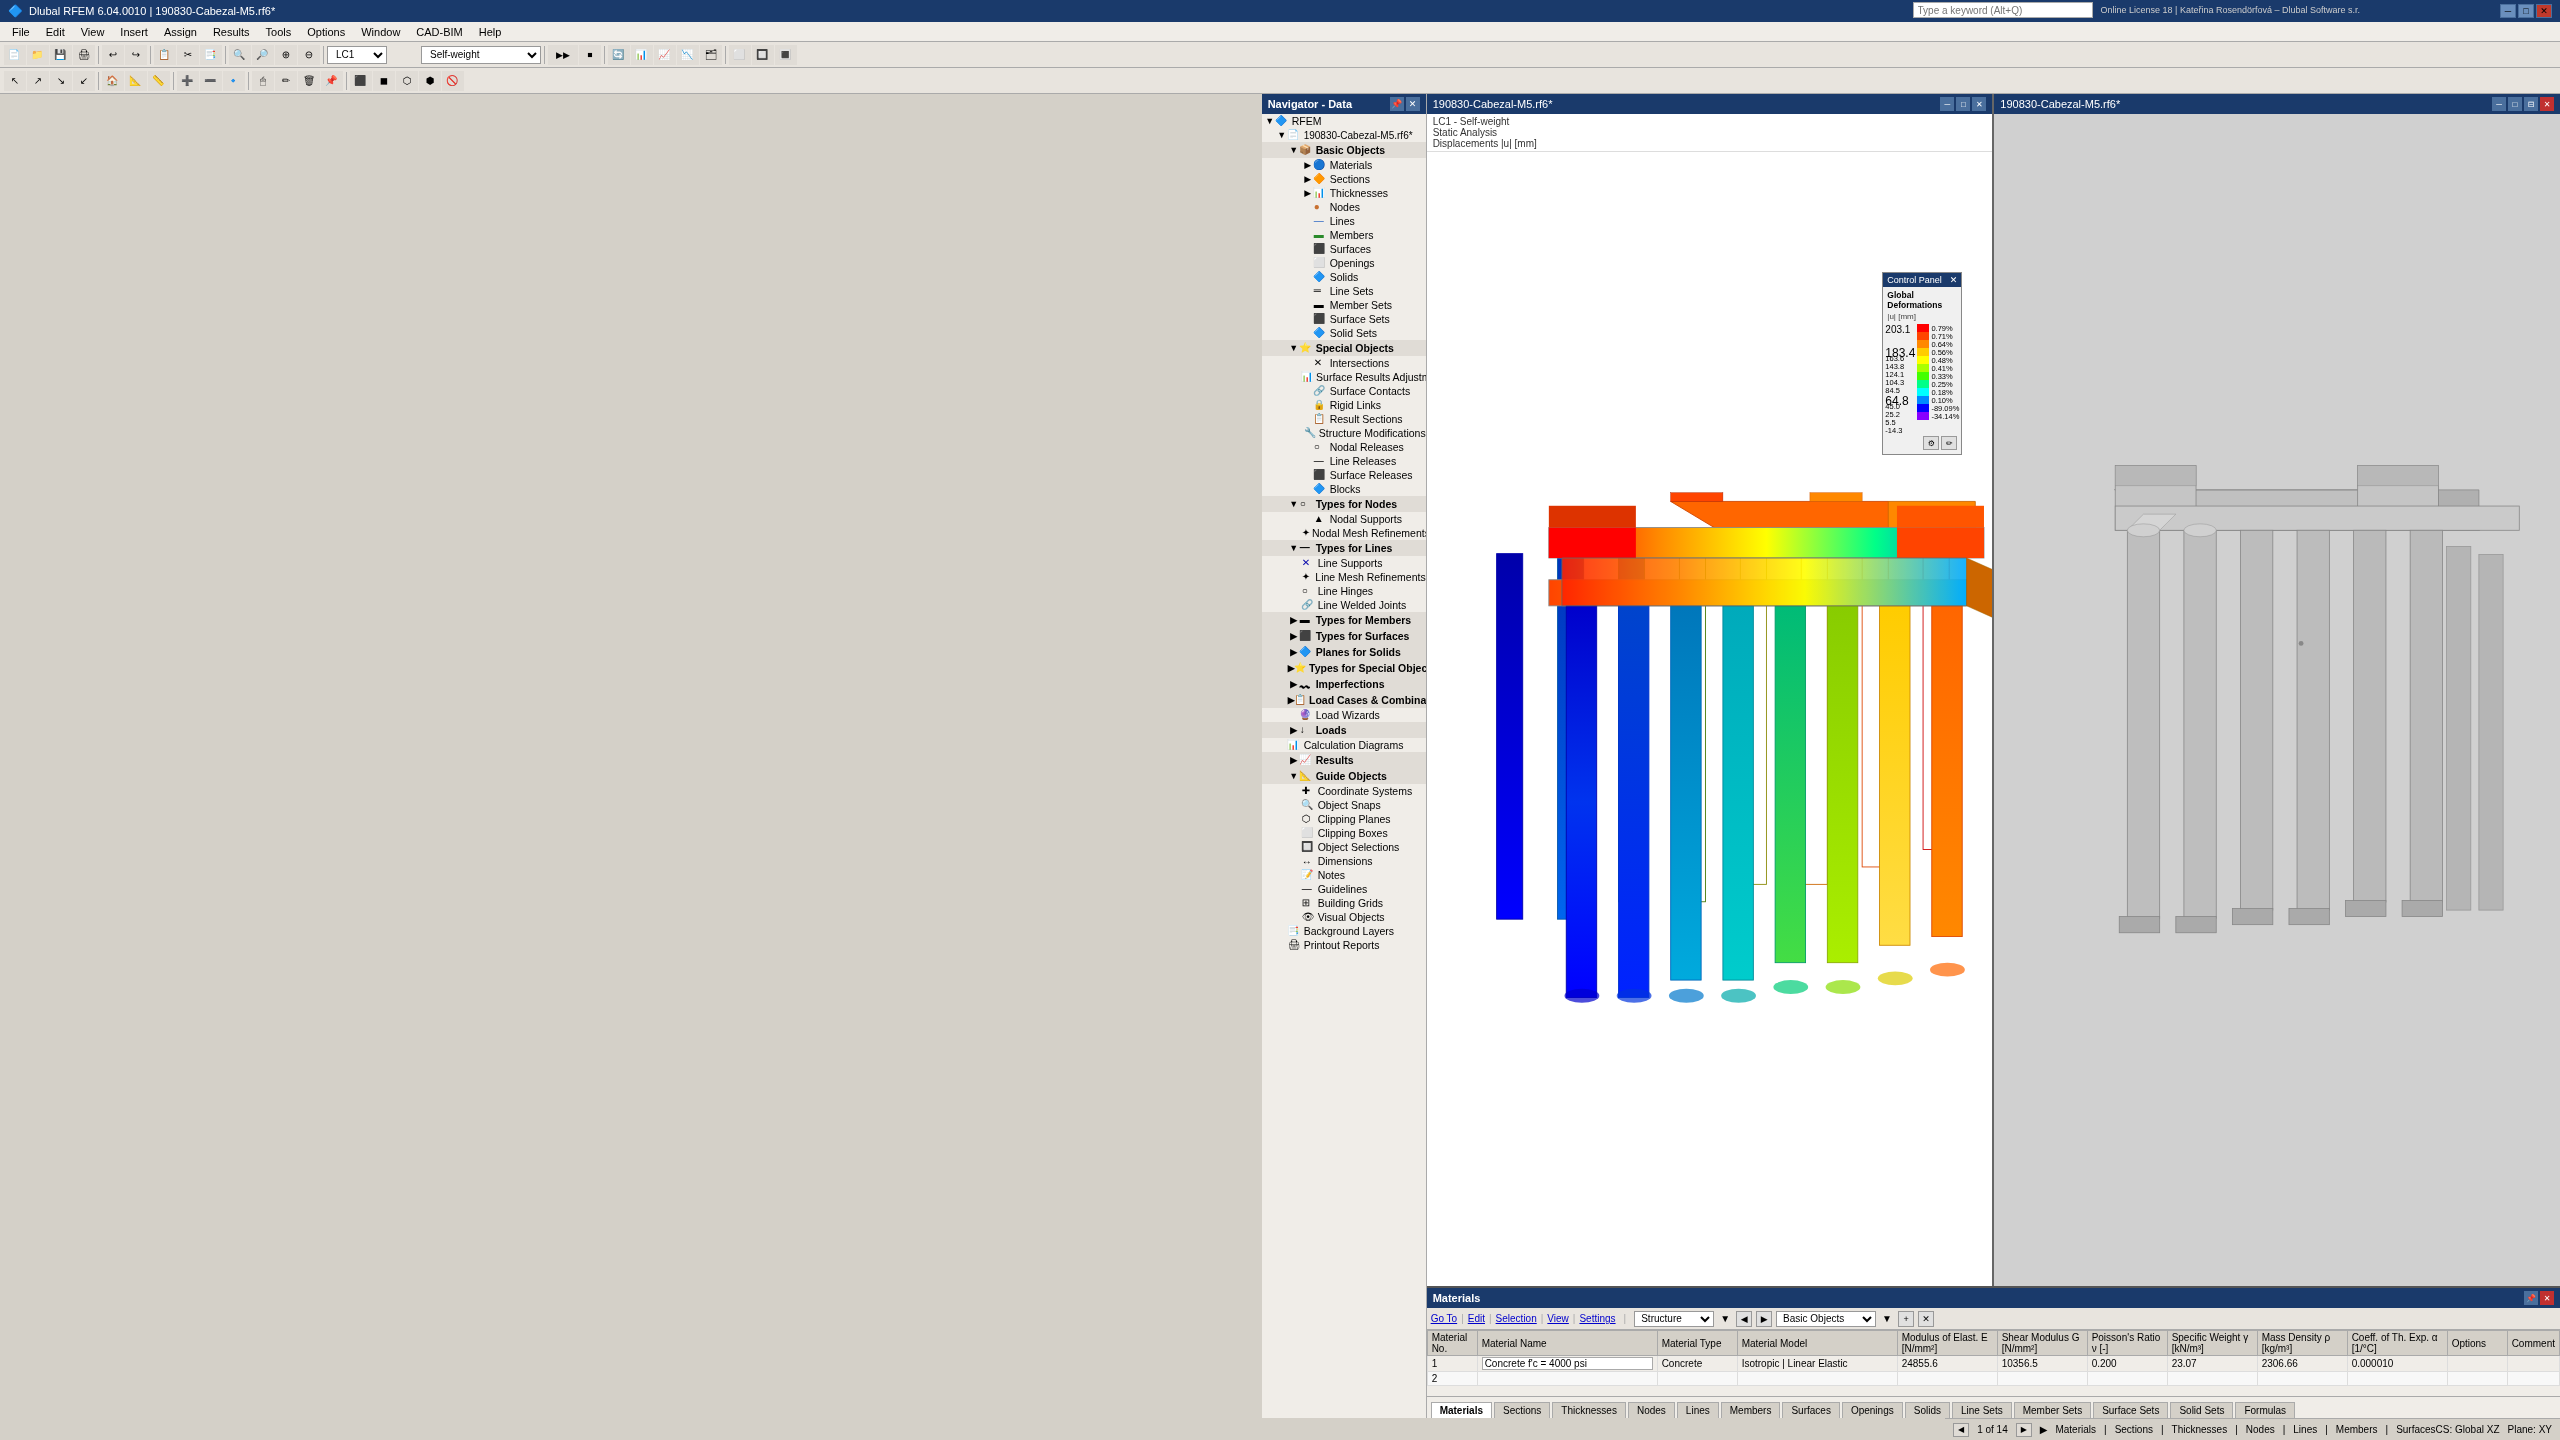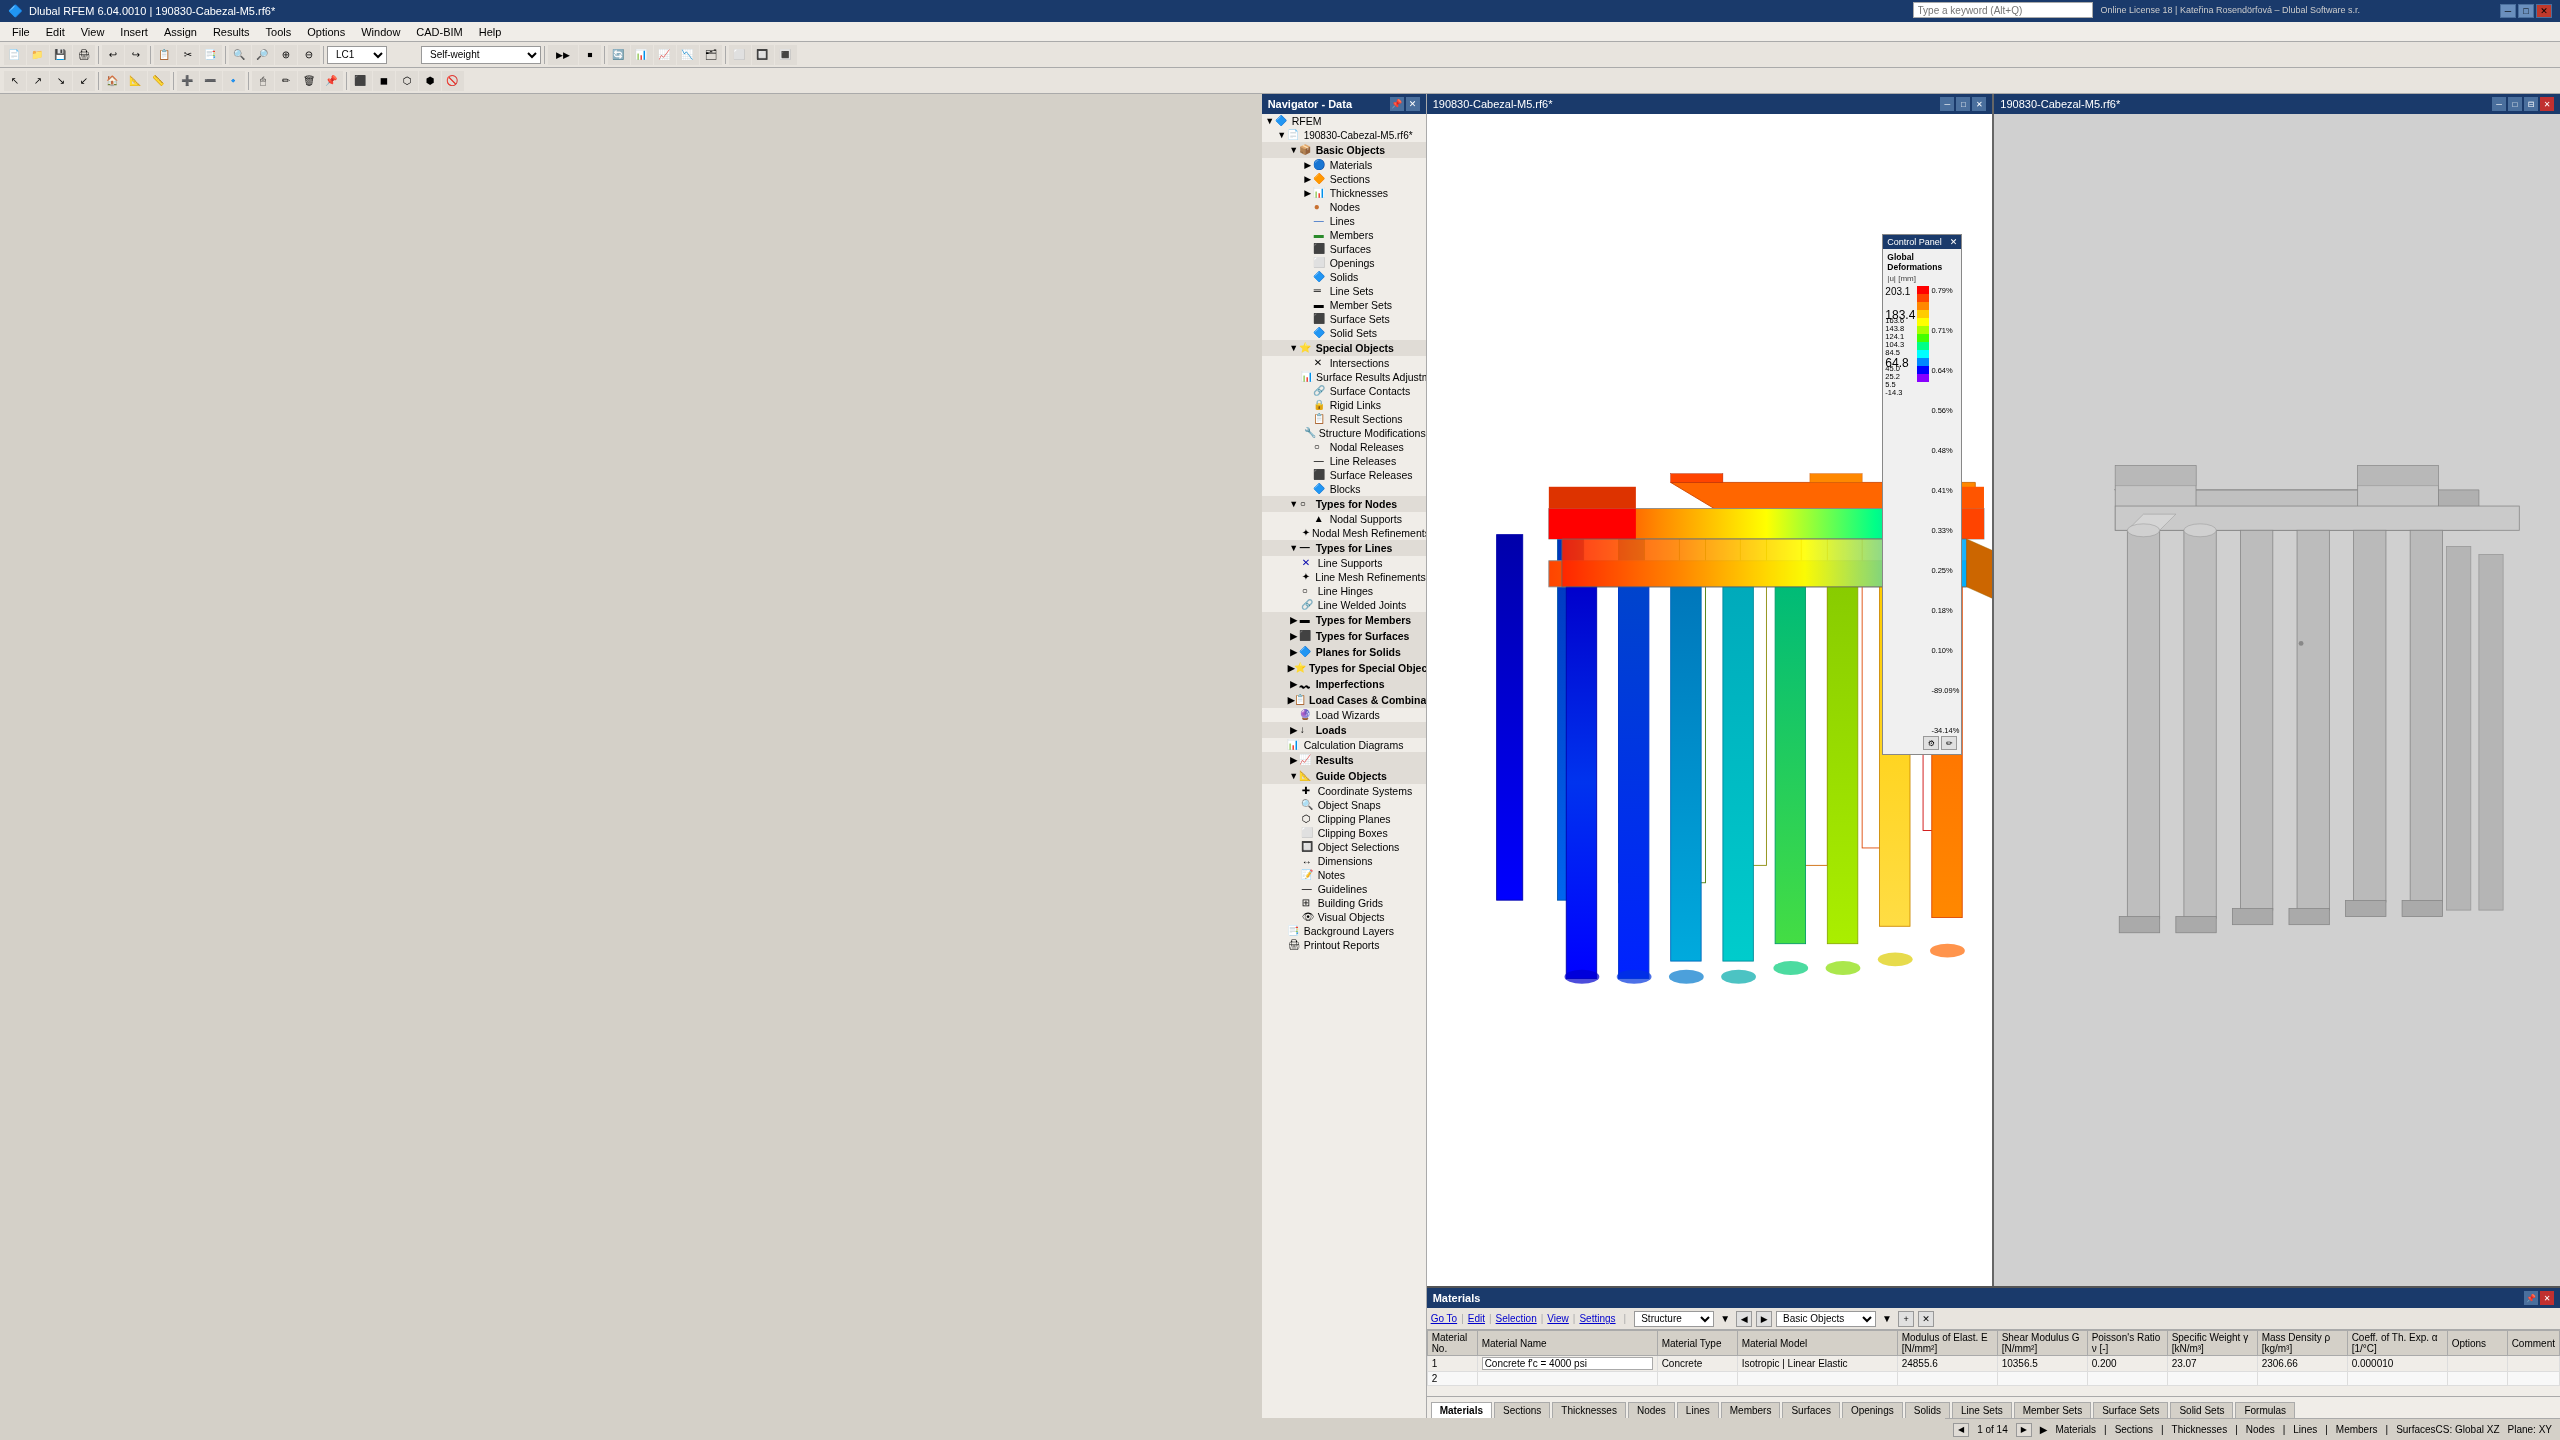--- a/index.html
+++ b/index.html
@@ -53,21 +53,21 @@
     
     .control-panel { position: absolute; right: 30px; top: 120px; background: #f0f0f0; border: 1px solid #888; width: 80px; z-index: 10; font-size: 9px; }
     .cp-title { background: #1a3a6b; color: #fff; padding: 2px 4px; font-size: 9px; display: flex; justify-content: space-between; }
     .cp-close { cursor: pointer; }
     .cp-content { padding: 2px; }
     .cp-subtitle { font-size: 8.5px; font-weight: bold; padding: 1px 2px; }
     .cp-subtitle2 { font-size: 8px; padding: 1px 2px; color: #444; }
     .color-bar-labels { display: flex; flex-direction: column; font-size: 8px; padding-right: 2px; }
     .color-bar-colors { width: 20px; display: flex; flex-direction: column; }
     .color-row { height: 8px; }
-    .color-bar-values { display: flex; flex-direction: column; font-size: 8px; padding-left: 2px; gap: 32px; }
+    .color-bar-values { display: flex; flex-direction: column; font-size: 8px; padding-left: 2px; }
     
     .cp-footer { display: flex; justify-content: flex-end; padding: 2px; gap: 2px; }
     .cp-btn { width: 16px; height: 14px; background: #e0e0e0; border: 1px solid #999; font-size: 8px; cursor: pointer; display: flex; align-items: center; justify-content: center; }
     .materials-header { background: #1a3a6b; color: #fff; height: 20px; display: flex; align-items: center; padding: 0 6px; font-size: 11px; font-weight: bold; justify-content: space-between; }
     .materials-toolbar { background: #e8e4de; height: 22px; display: flex; align-items: center; padding: 0 4px; gap: 4px; border-bottom: 1px solid #aaa; font-size: 10px; }
     
     .mat-toolbar-combo { height: 16px; font-size: 10px; background: #fff; border: 1px solid #999; padding: 0 2px; }
     
     .mat-table { width: 100%; border-collapse: collapse; font-size: 10px; }
     .mat-table th { background: #d4d0c8; border: 1px solid #aaa; padding: 1px 4px; text-align: left; font-size: 10px; font-weight: normal; }
@@ -495,20 +495,25 @@
       <div style="display:flex; flex:1; overflow:hidden;">
 
         <div class="viewport-left" style="flex:1; position:relative; display:flex; flex-direction:column; background:#fff; border-right:2px solid #666;">
           <div class="viewport-title">
             <span>190830-Cabezal-M5.rf6*</span>
             <div class="viewport-title-btns">
               <button class="viewport-title-btn">─</button>
               <button class="viewport-title-btn">□</button>
               <button class="viewport-title-btn">✕</button>
             </div>
+          </div>
+          <div class="viewport-info">
+            <div>LC1 - Self-weight</div>
+            <div>Static Analysis</div>
+            <div>Displacements |u| [mm]</div>
           </div>
 
           <div style="flex:1; position:relative; overflow:hidden;">
             <svg width="100%" height="100%" viewBox="0 0 650 660" style="background:#fff;">
 
               <g transform="translate(250,80)">
 
                 <polygon points="30,0 280,0 380,60 130,60" fill="#ff6600" stroke="#cc4400" stroke-width="1"></polygon>
                 <polygon points="280,0 380,0 380,60 280,60" fill="#ff8800" stroke="#cc6600" stroke-width="1"></polygon>
 

